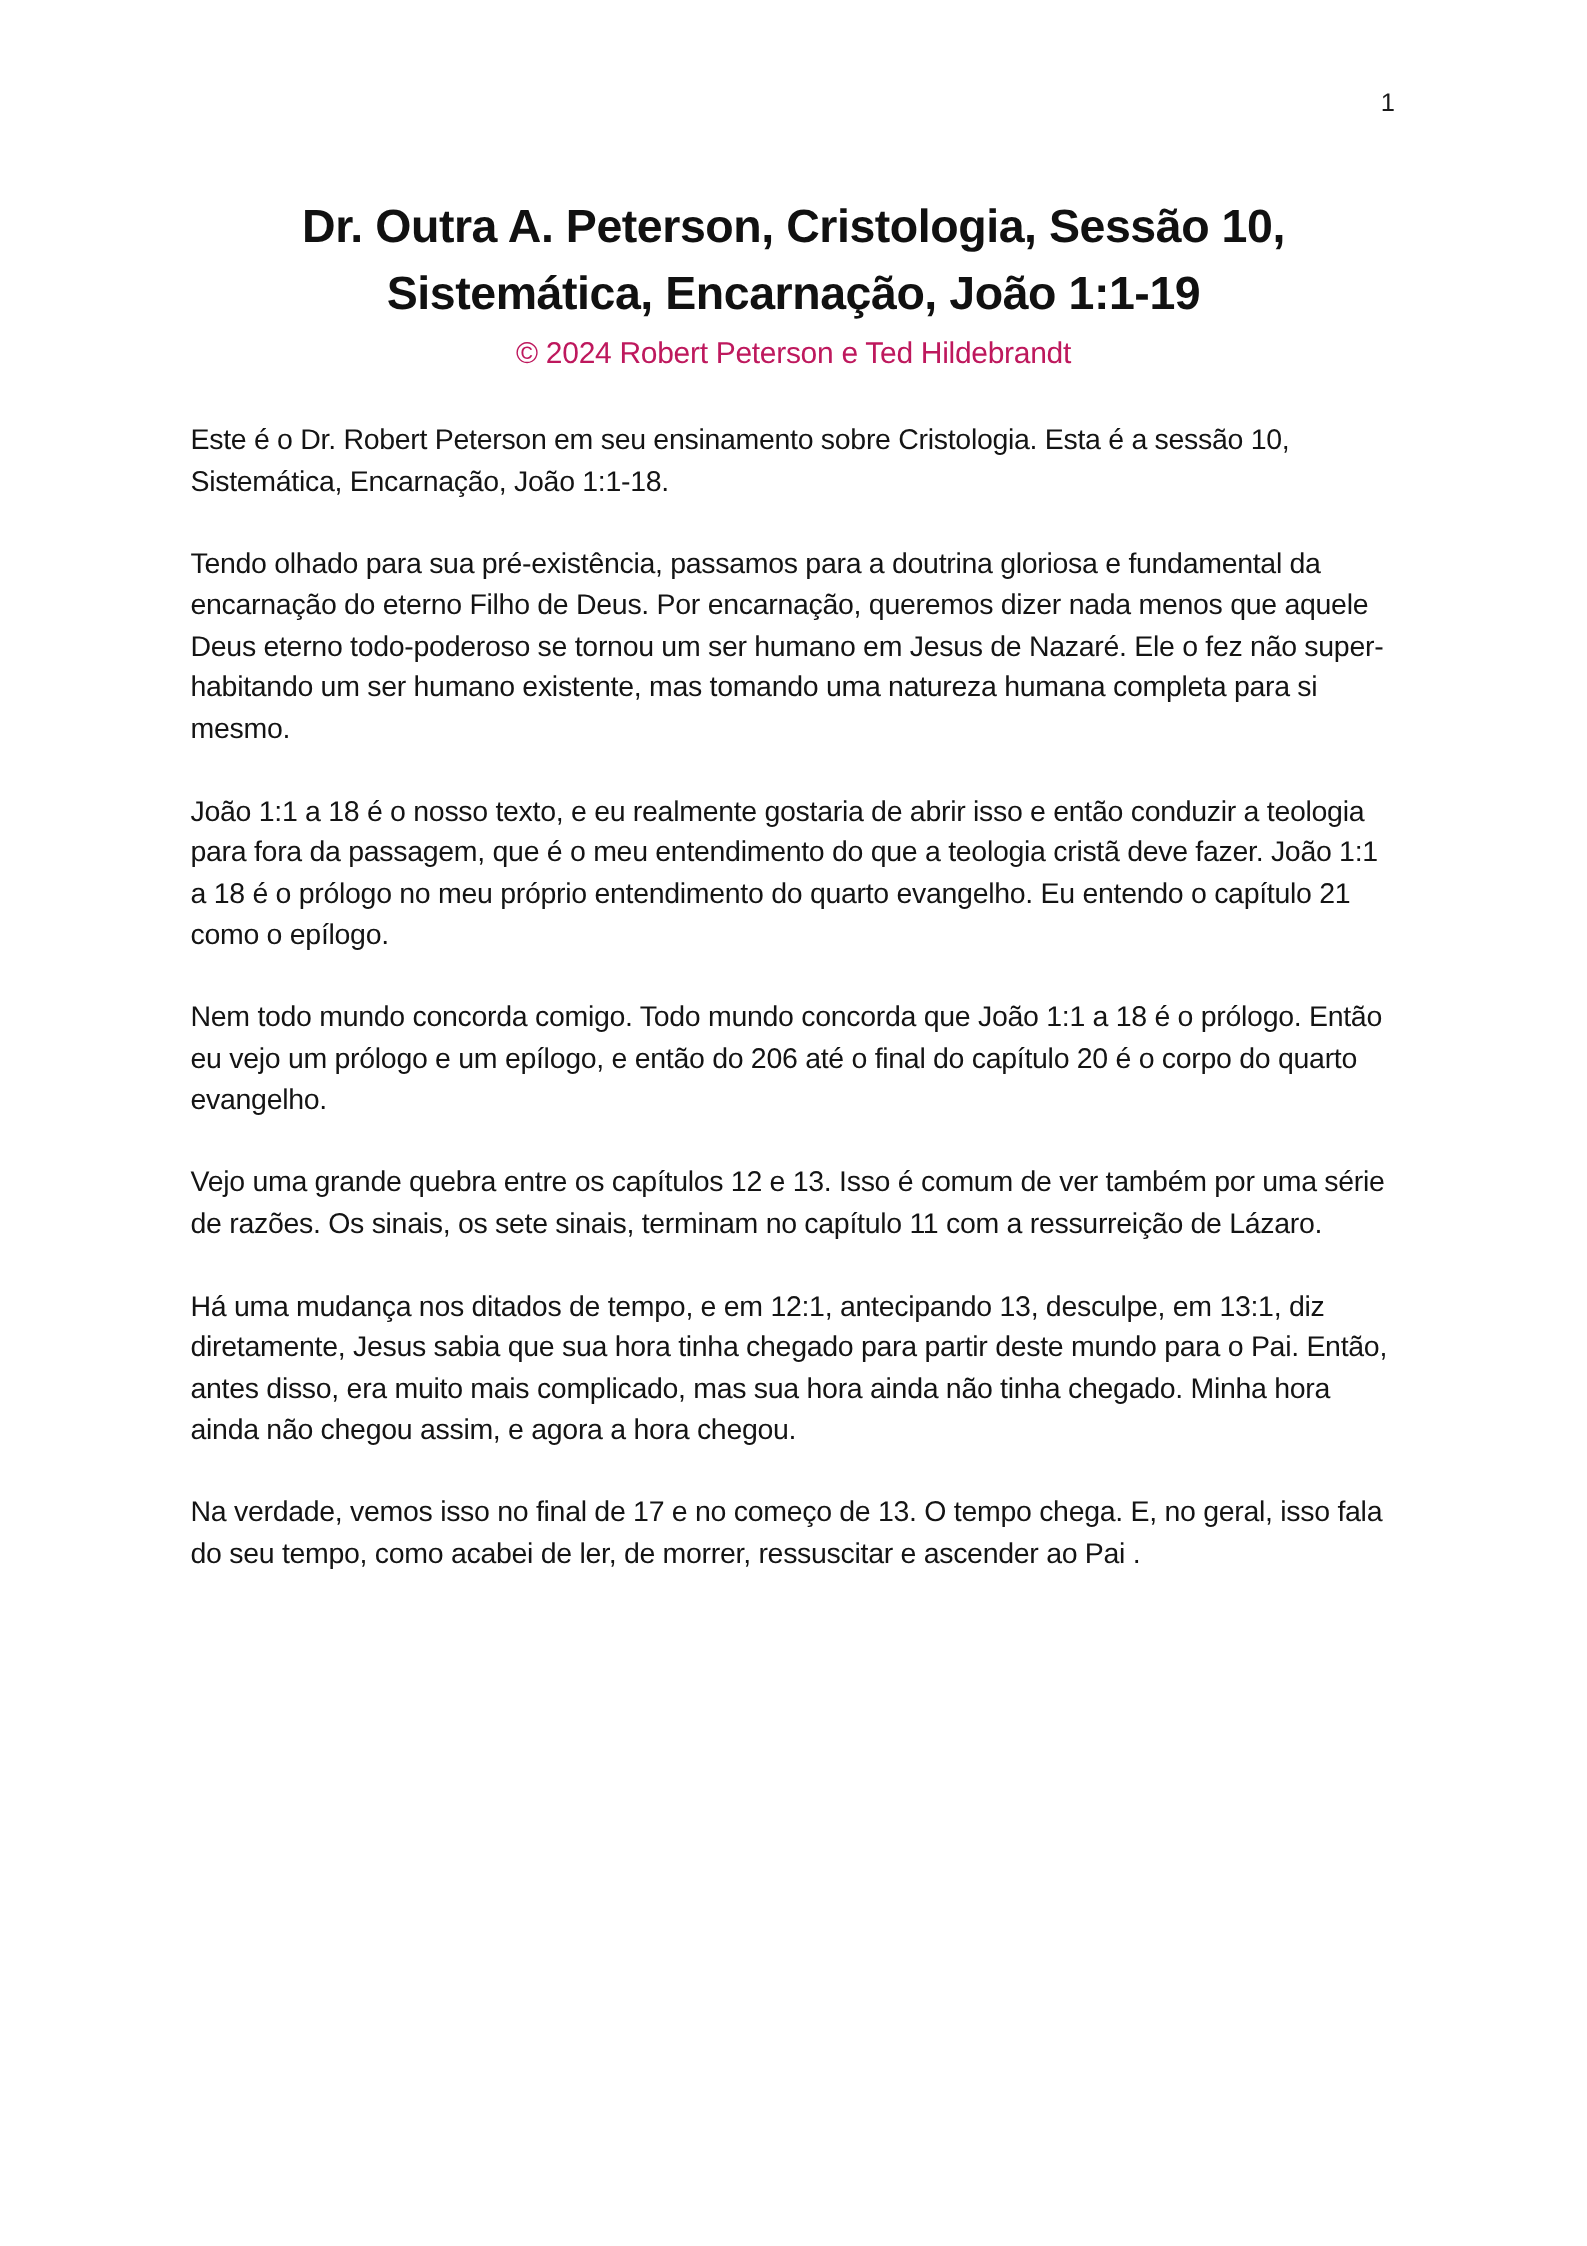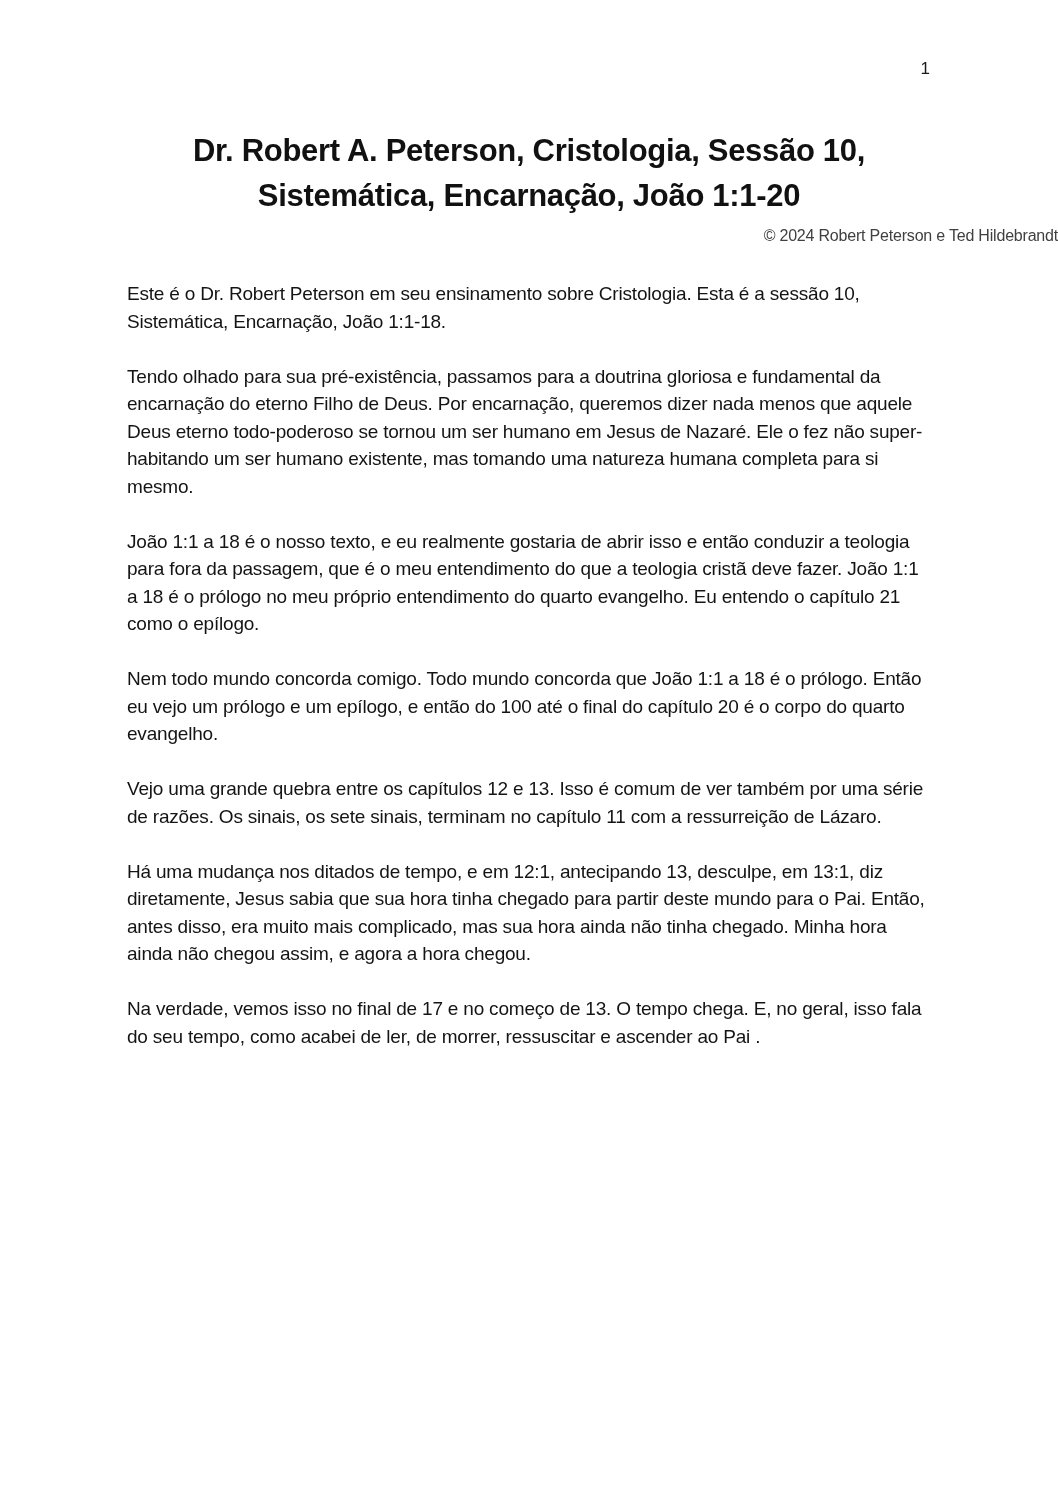--- a/index.html
+++ b/index.html
@@ -32,25 +32,25 @@
     line-height: 45px;
     font-weight: bold;
     letter-spacing: -0.3px;
     color: #111111;
   }
   .doc-title .title-line {
     display: block;
   }
   .copyright-line {
     margin-top: 4px;
-    text-align: right;
-    font-size: 16px;
+    text-align: center;
+    font-size: 20px;
     line-height: 28px;
     letter-spacing: -0.2px;
-    color: #404040;
+    color: #be185d;
   }
   .body-text {
     margin: 30px 0 10px 127px;
     width: 806px;
     font-size: 19px;
     line-height: 27.5px;
     letter-spacing: -0.2px;
     text-align: left;
     color: #141414;
   }
@@ -59,29 +59,29 @@
   }
 </style>
 </head>
 <body>
 
 <div class="page">
 
   <div class="page-number">1</div>
 
   <h1 class="doc-title">
-    <span class="title-line">Dr. Robert A. Peterson, Cristologia, Sessão 10,</span>
-    <span class="title-line">Sistemática, Encarnação, João 1:1-20</span>
+    <span class="title-line">Dr. Outra A. Peterson, Cristologia, Sessão 10,</span>
+    <span class="title-line">Sistemática, Encarnação, João 1:1-19</span>
   </h1>
 
   <div class="copyright-line">© 2024 Robert Peterson e Ted Hildebrandt</div>
 
   <div class="body-text">
     <p>Este é o Dr. Robert Peterson em seu ensinamento sobre Cristologia. Esta é a sessão 10, Sistemática, Encarnação, João 1:1-18.</p>
     <p>Tendo olhado para sua pré-existência, passamos para a doutrina gloriosa e fundamental da encarnação do eterno Filho de Deus. Por encarnação, queremos dizer nada menos que aquele Deus eterno todo-poderoso se tornou um ser humano em Jesus de Nazaré. Ele o fez não super-habitando um ser humano existente, mas tomando uma natureza humana completa para si mesmo.</p>
     <p>João 1:1 a 18 é o nosso texto, e eu realmente gostaria de abrir isso e então conduzir a teologia para fora da passagem, que é o meu entendimento do que a teologia cristã deve fazer. João 1:1 a 18 é o prólogo no meu próprio entendimento do quarto evangelho. Eu entendo o capítulo 21 como o epílogo.</p>
-    <p>Nem todo mundo concorda comigo. Todo mundo concorda que João 1:1 a 18 é o prólogo. Então eu vejo um prólogo e um epílogo, e então do 100 até o final do capítulo 20 é o corpo do quarto evangelho.</p>
+    <p>Nem todo mundo concorda comigo. Todo mundo concorda que João 1:1 a 18 é o prólogo. Então eu vejo um prólogo e um epílogo, e então do 206 até o final do capítulo 20 é o corpo do quarto evangelho.</p>
     <p>Vejo uma grande quebra entre os capítulos 12 e 13. Isso é comum de ver também por uma série de razões. Os sinais, os sete sinais, terminam no capítulo 11 com a ressurreição de Lázaro.</p>
     <p>Há uma mudança nos ditados de tempo, e em 12:1, antecipando 13, desculpe, em 13:1, diz diretamente, Jesus sabia que sua hora tinha chegado para partir deste mundo para o Pai. Então, antes disso, era muito mais complicado, mas sua hora ainda não tinha chegado. Minha hora ainda não chegou assim, e agora a hora chegou.</p>
     <p>Na verdade, vemos isso no final de 17 e no começo de 13. O tempo chega. E, no geral, isso fala do seu tempo, como acabei de ler, de morrer, ressuscitar e ascender ao Pai .</p>
   </div>
 
 </div>
 
 </body></html>

